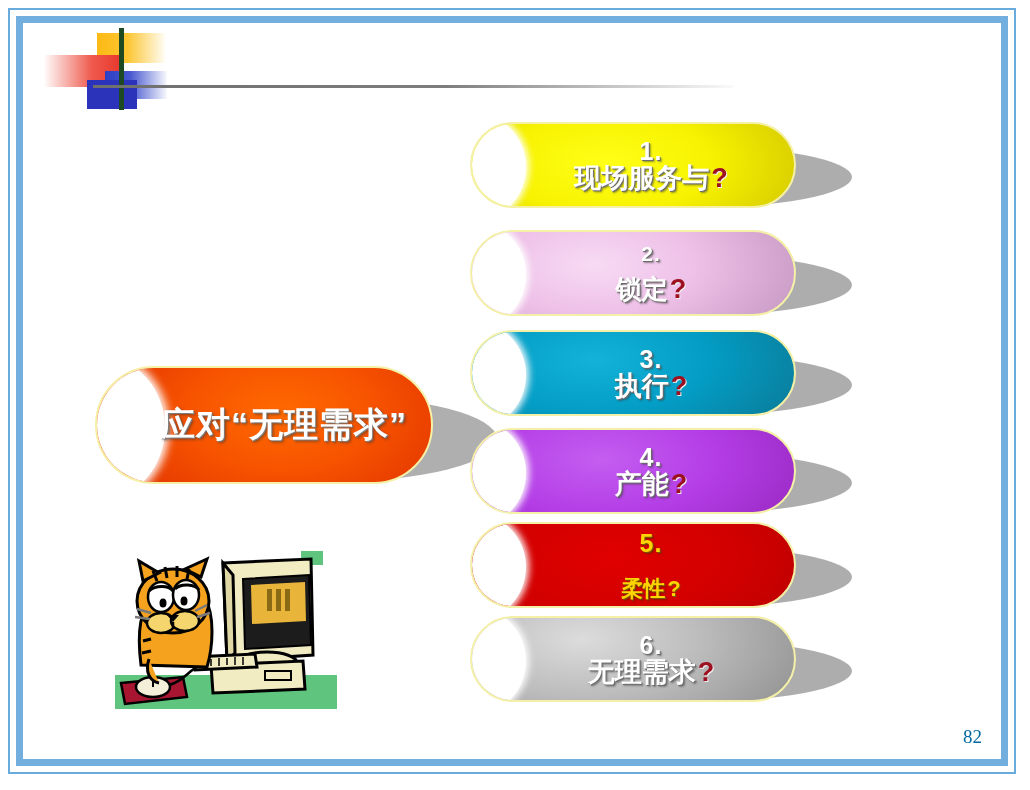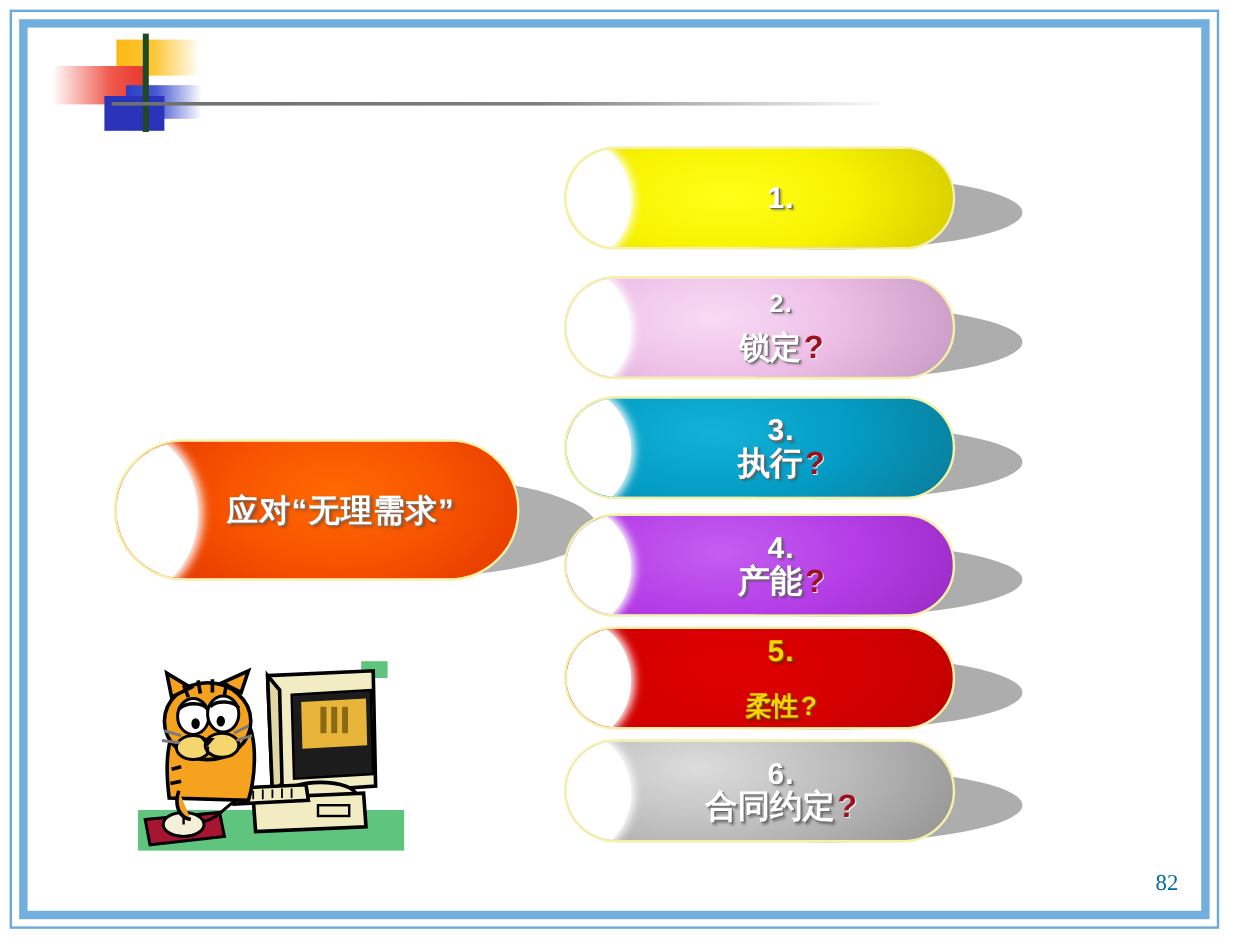--- a/index.html
+++ b/index.html
@@ -204,21 +204,21 @@
   }
   #callout .label {
     position: absolute;
     left: 0; top: 0;
     width: 100%; height: 118px;
     display: flex;
     align-items: center;
     justify-content: center;
     padding-left: 40px;
     box-sizing: border-box;
-    font-size: 26px;
+    font-size: 34px;
     font-weight: bold;
     color: #ffffff;
     text-shadow: 1px 1px 0 #7d7d7d, 2px 2px 3px rgba(50,50,50,0.6);
     white-space: nowrap;
     letter-spacing: 1px;
     pointer-events: none;
   }
 
   
   #garfield {
@@ -263,20 +263,21 @@
     <div class="label">应对“无理需求”</div>
   </div>
 
   <div class="ribbon r1" style="left:470px; top:122px; width:326px;">
     <div class="shadow"></div>
     <div class="body">
       <div class="bite"></div>
     </div>
     <div class="label">
       <span class="num">1.</span>
+      <span class="cap"><span>现场服务与</span><span class="qm">?</span></span>
     </div>
   </div>
 
   <div class="ribbon r2" style="left:470px; top:230px; width:326px;">
     <div class="shadow"></div>
     <div class="body">
       <div class="bite"></div>
     </div>
     <div class="label">
       <span class="num">2.</span>
@@ -317,21 +318,21 @@
     </div>
   </div>
 
   <div class="ribbon r6" style="left:470px; top:616px; width:326px;">
     <div class="shadow"></div>
     <div class="body">
       <div class="bite"></div>
     </div>
     <div class="label">
       <span class="num">6.</span>
-      <span class="cap"><span>合同约定</span><span class="qm">?</span></span>
+      <span class="cap"><span>无理需求</span><span class="qm">?</span></span>
     </div>
   </div>
 
   <div id="garfield">
     <svg width="222" height="172" viewBox="0 0 222 172" xmlns="http://www.w3.org/2000/svg">
 
       <rect x="0" y="138" width="222" height="34" fill="#5fc47e"></rect>
       <rect x="186" y="14" width="22" height="14" fill="#5fc47e"></rect>
 
       <path d="M108 26 L196 22 L198 118 L112 124 Z" fill="#f2ecc3" stroke="#000" stroke-width="3"></path>

